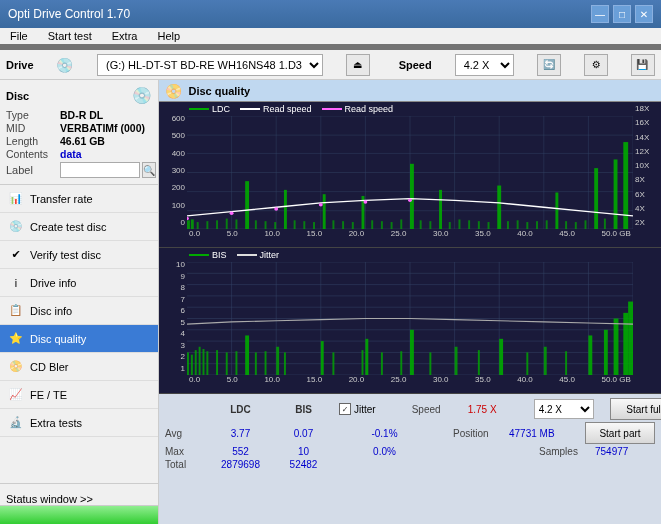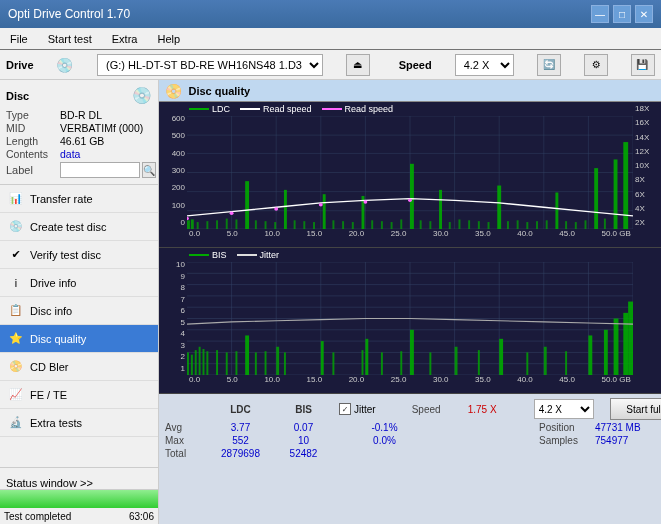--- a/index.html
+++ b/index.html
@@ -27,21 +27,21 @@
       cursor: pointer;
     }
 
     
     .menu-bar {
       background: #f0f0f0;
       height: 22px;
       display: flex;
       align-items: center;
       padding: 0 4px;
-      border-bottom: 1px solid #737373;
+      border-bottom: 6px solid #737373;
       gap: 8px;
     }
     .menu-item { padding: 2px 6px; font-size: 11px; cursor: pointer; }
 
     
     .drive-bar {
       background: #f0f0f0;
       height: 30px;
       display: flex;
       align-items: center;
@@ -99,21 +99,21 @@
     .disc-header {
       display: flex;
       align-items: center;
       justify-content: space-between;
       margin-bottom: 4px;
     }
     .disc-title { font-weight: bold; font-size: 11px; }
     .disc-icon { font-size: 16px; }
     .disc-row { display: flex; gap: 2px; margin-bottom: 1px; font-size: 10.5px; }
     .disc-key { color: #444; min-width: 52px; }
-    .disc-val { color: #000; font-weight: 400; }
+    .disc-val { color: #000; font-weight: 700; }
     .disc-val-blue { color: #0000cc; }
     .label-row { display: flex; align-items: center; gap: 2px; margin-top: 2px; }
     .label-input {
       border: 1px solid #aaa;
       height: 16px;
       width: 80px;
       font-size: 10px;
     }
     .label-btn {
       width: 18px; height: 16px;
@@ -444,24 +444,20 @@
         <span>Extra tests</span>
       </div>
     </div>
 
     <div class="status-bar">
       <div class="status-window-btn">
         <span>Status window &gt;&gt;</span>
       </div>
       <div class="progress-bar-container">
         <div class="progress-bar-fill" style="width: 100%;"></div>
-      </div>
-      <div class="status-text">
-        <span>Test completed</span>
-        <span style="margin-left: auto;">63:06</span>
       </div>
     </div>
 
   </div>
 
   <div class="content-area">
 
     <div class="dq-header">
       <span class="dq-icon">📀</span>
       <span class="dq-title">Disc quality</span>
@@ -744,20 +740,23 @@
         <span class="stats-val">3.77</span>
         <span class="stats-val">0.07</span>
         <span style="min-width:10px;"></span>
         <span class="stats-val">-0.1%</span>
         <div class="right-stats">
           <div class="right-stat-row">
             <span class="rs-label">Position</span>
             <span class="rs-val-blue">47731 MB</span>
           </div>
         </div>
+        <div class="start-buttons">
+          <button class="start-btn">Start part</button>
+        </div>
       </div>
 
       <div class="stats-row">
         <span class="stats-label">Max</span>
         <span class="stats-val">552</span>
         <span class="stats-val">10</span>
         <span style="min-width:10px;"></span>
         <span class="stats-val">0.0%</span>
         <div class="right-stats">
           <div class="right-stat-row">

